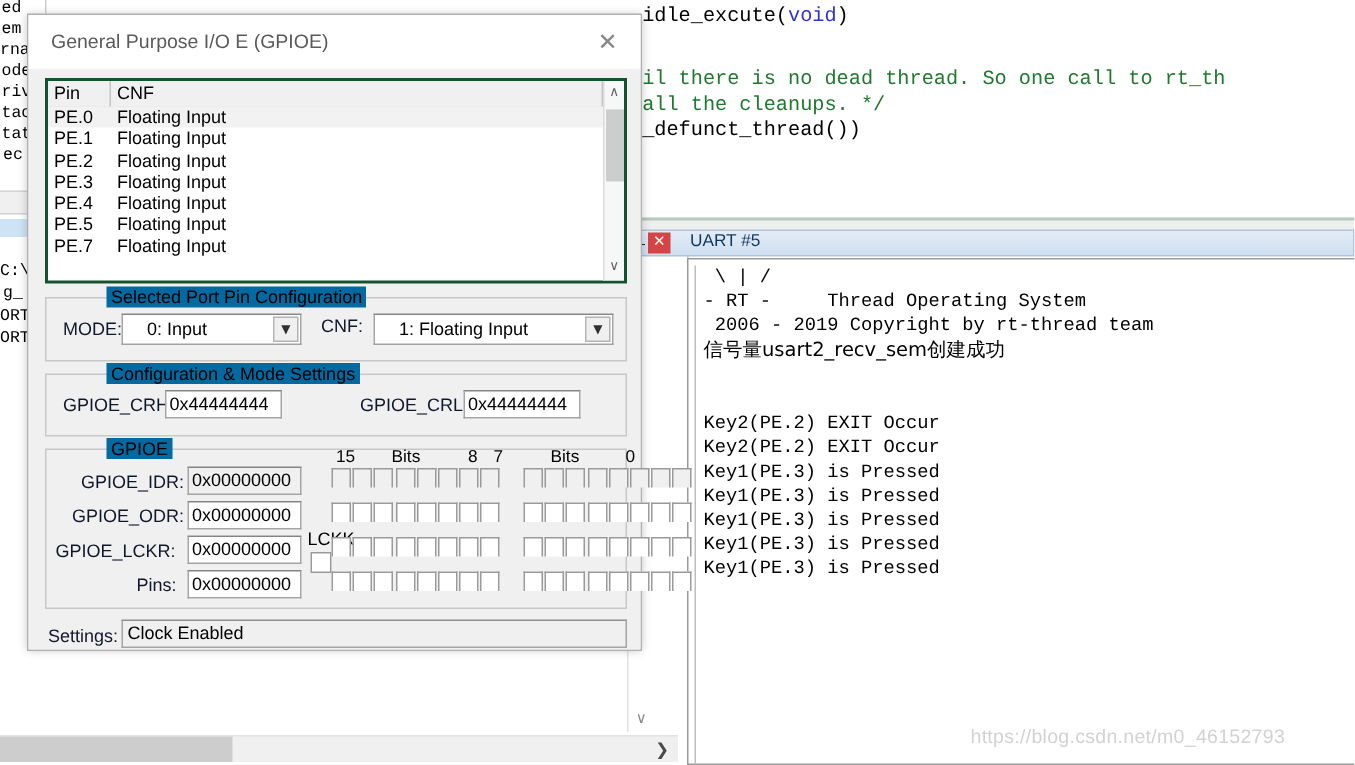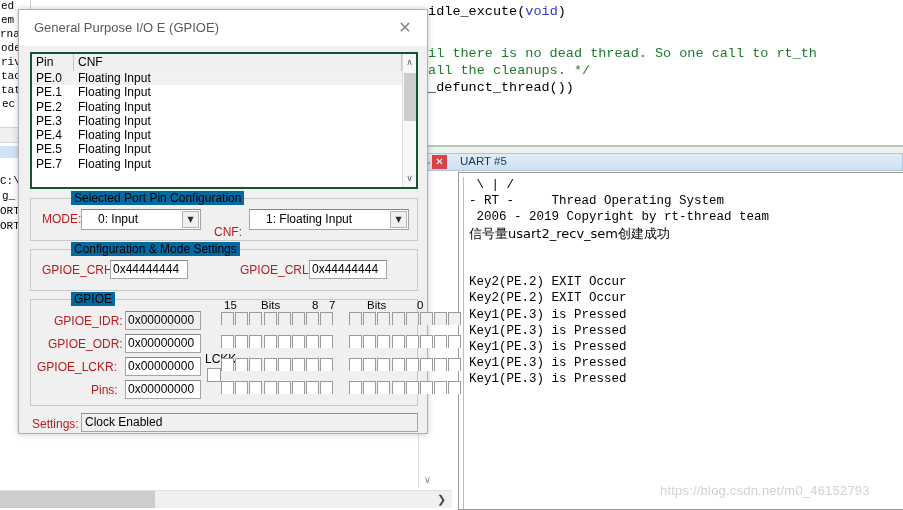--- a/index.html
+++ b/index.html
@@ -132,21 +132,20 @@
     padding-left: 5px;
   }
   .uart-line.cjk { font-family: "DejaVu Sans", sans-serif; font-size: 13px; }
   .watermark {
     position: absolute;
     left: 647px; top: 483px;
     font-size: 13px;
     color: #d2d2d2;
     font-family: "Liberation Sans", sans-serif;
     letter-spacing: 0.2px;
-    margin-left: 13px;
   }
 
   
   .left-doc-area {
     position: absolute;
     left: 30px; top: 155px; width: 428px; height: 355px;
     background: #ffffff;
     border-right: 1px solid #c6c6c6;
   }
   .left-vscroll {
@@ -296,21 +295,21 @@
     top: -8px; left: 8px;
     background: #0369a1;
     padding: 0 3px;
     font-size: 12px;
     color: #000000;
     margin-left: 32px;
   }
   .fld-label {
     position: absolute;
     font-size: 12px;
-    color: #b91c1c;
+    color: #0f172a;
     white-space: nowrap;
     text-align: right;
   }
   .textbox {
     position: absolute;
     background: #ffffff;
     border: 1px solid #a4a4a4;
     border-top-color: #848484;
     box-sizing: border-box;
     font-size: 12px;
@@ -495,21 +494,21 @@
         </div>
       </div>
 
       <div class="groupbox" style="left:11px; top:152px; width:388px; height:43px;">
         <div class="gb-label">Selected Port Pin Configuration</div>
         <div class="fld-label" style="left:11px; top:13px;">MODE:</div>
         <div class="combo" style="left:50px; top:10px; width:120px;">
           <span>0: Input</span>
           <span class="combo-btn">▼</span>
         </div>
-        <div class="fld-label" style="left:183px; top:26px;">CNF:</div>
+        <div class="fld-label" style="left:183px; top:11px;">CNF:</div>
         <div class="combo" style="left:218px; top:10px; width:160px;">
           <span>1: Floating Input</span>
           <span class="combo-btn">▼</span>
         </div>
       </div>
 
       <div class="groupbox" style="left:11px; top:203px; width:388px; height:42px;">
         <div class="gb-label">Configuration &amp; Mode Settings</div>
         <div class="fld-label" style="left:11px; top:13px;">GPIOE_CRH:</div>
         <div class="textbox" style="left:79px; top:10px; width:78px;">0x44444444</div>

